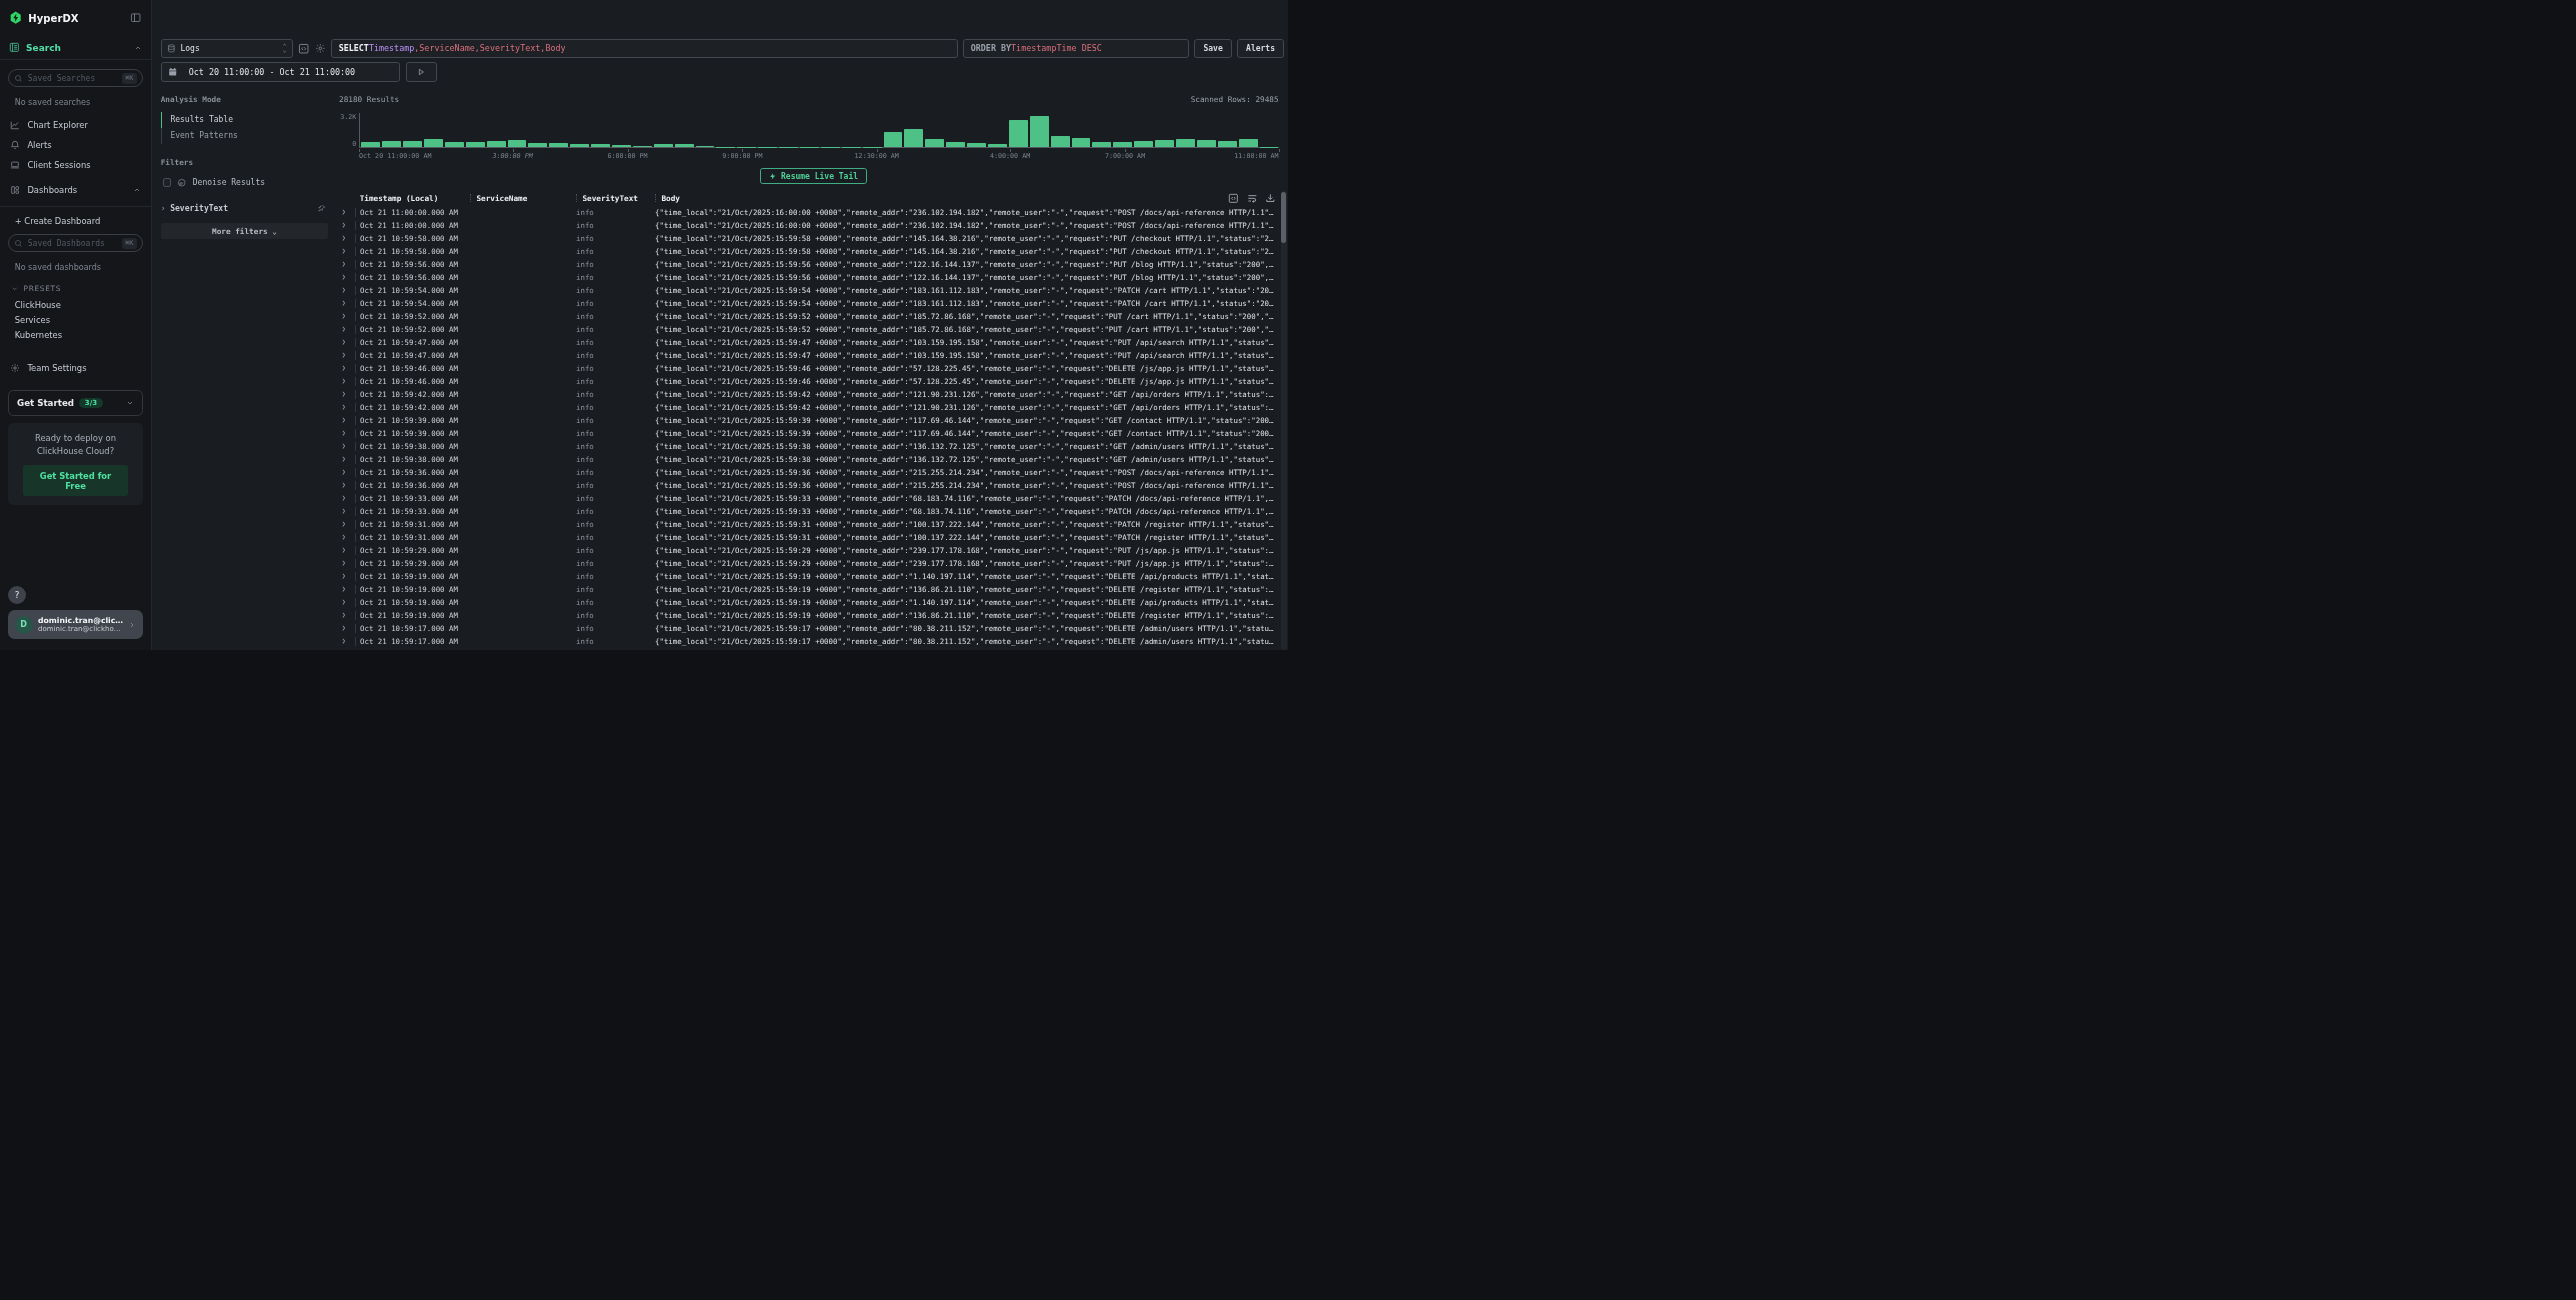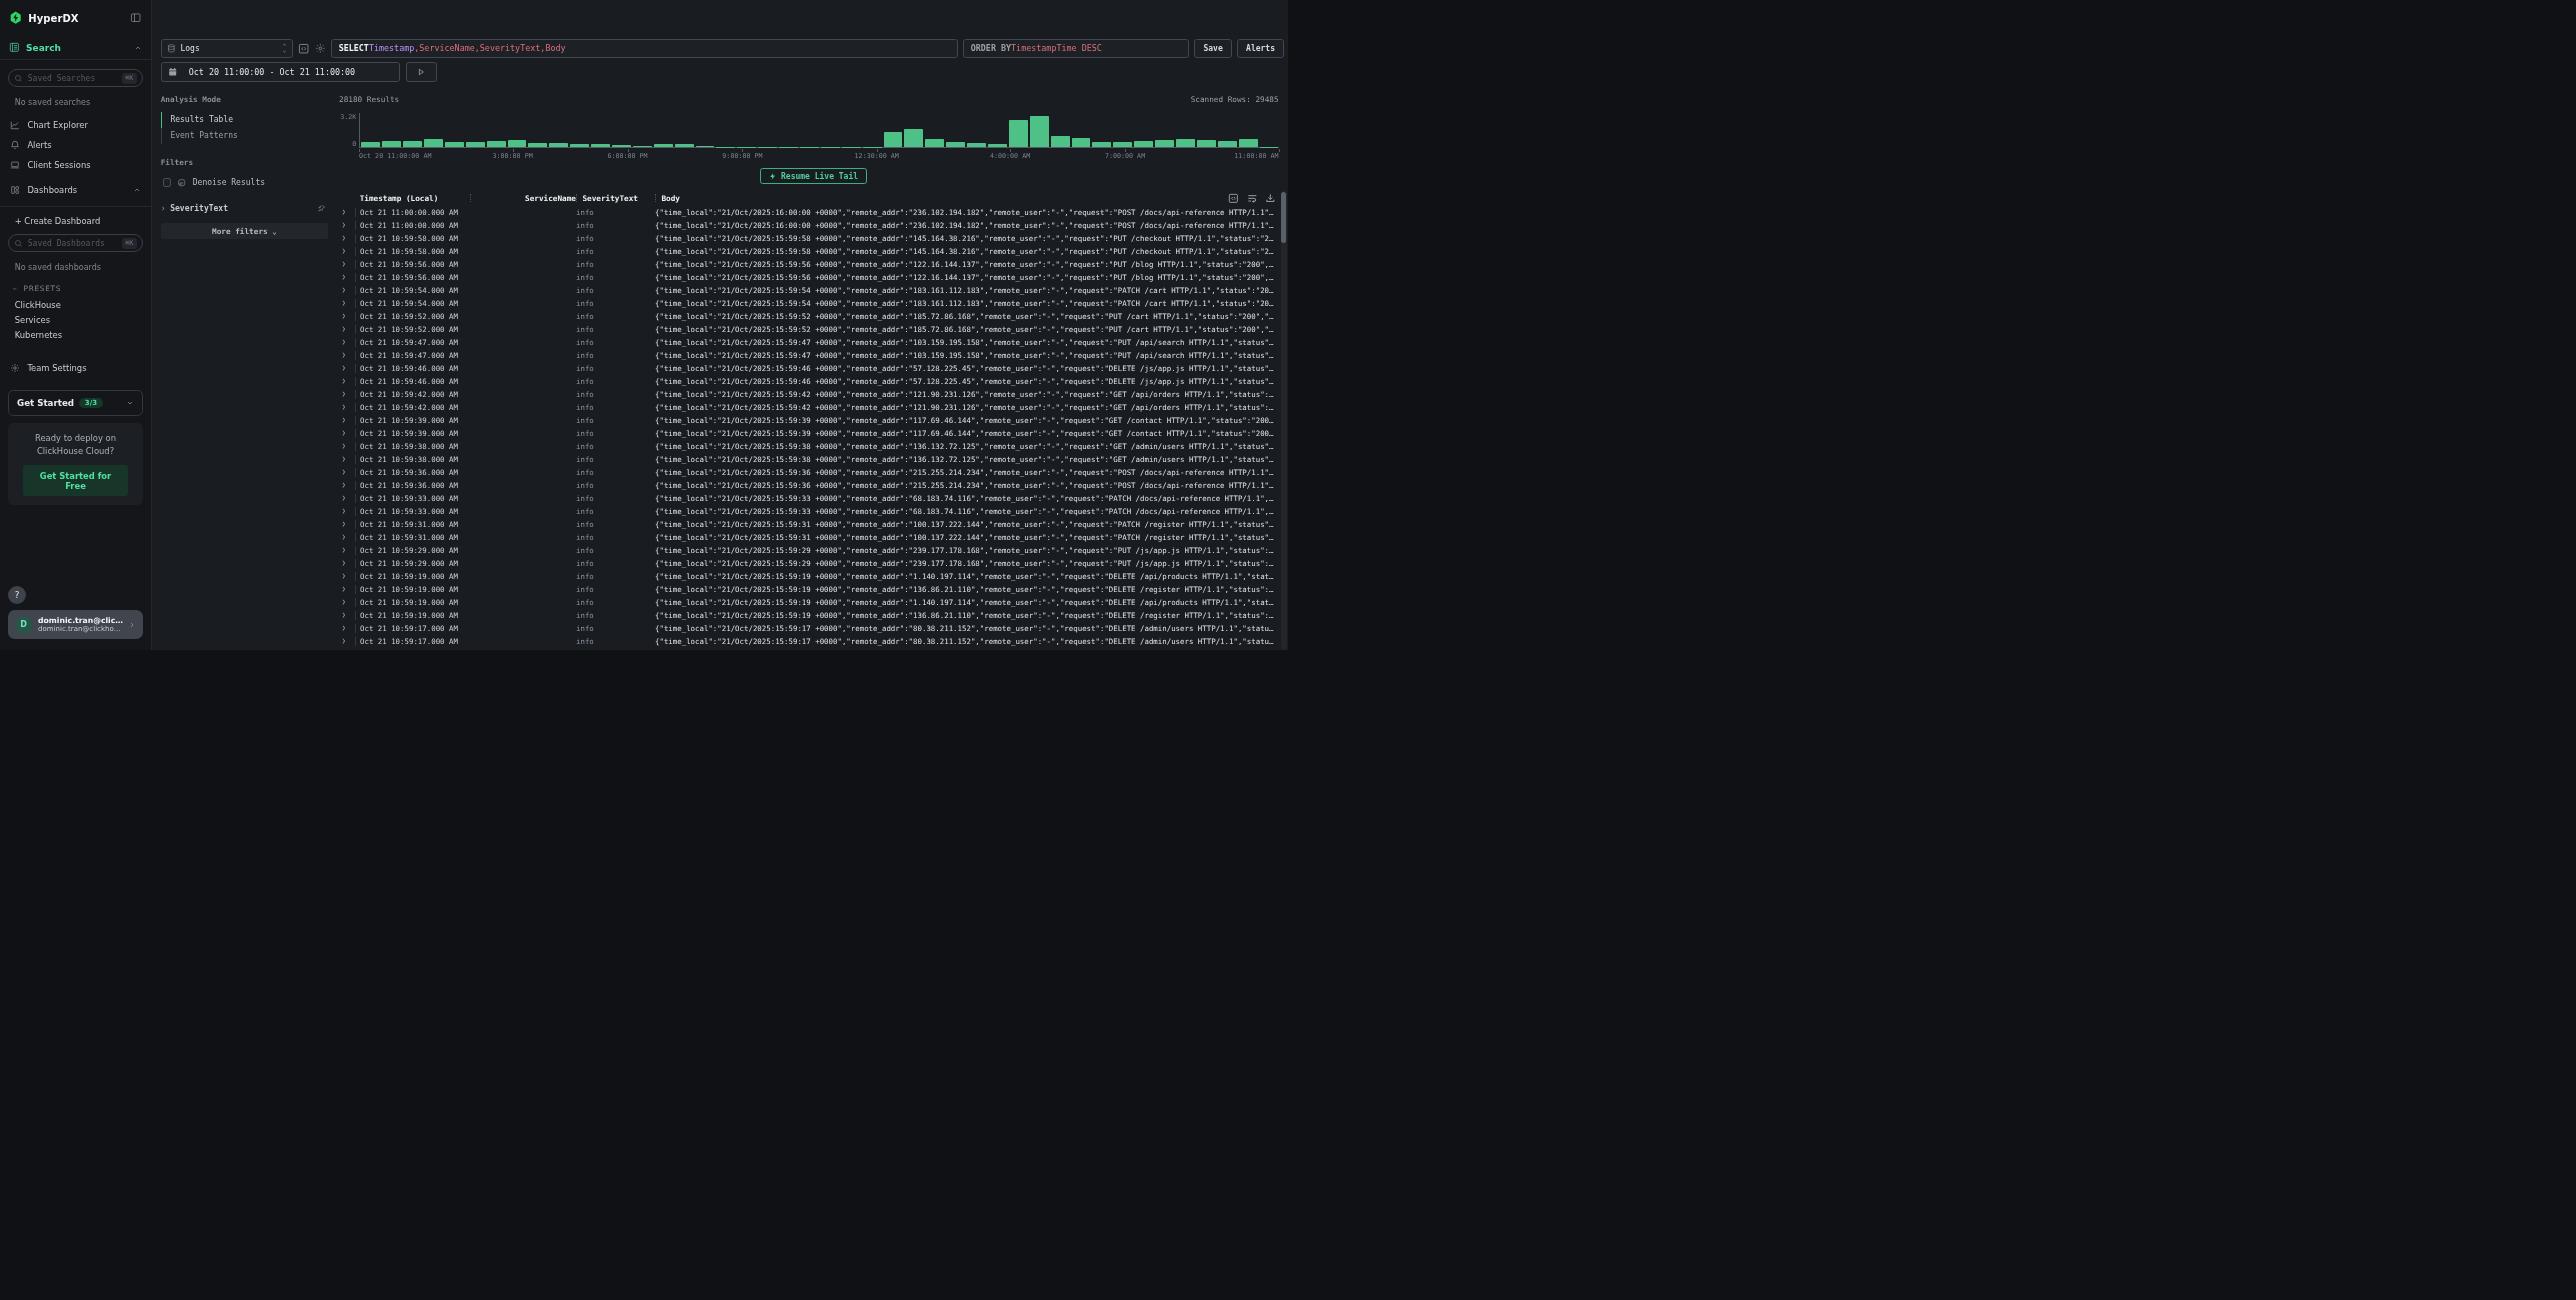--- a/index.html
+++ b/index.html
@@ -98,21 +98,21 @@
 
   .livetail-row { display:flex; justify-content:center; margin:8px 0 6.7px 0; }
   .livetail { display:flex; align-items:center; gap:4.7px; border:0.7px solid #3fae83; border-radius:2.7px; color:#4fd096; background:transparent; font-weight:bold; font-size:8px; padding:2.7px 8px; cursor:pointer; font-family:"DejaVu Sans Mono", monospace; }
 
   .table-block { flex:1; display:flex; flex-direction:column; min-height:0; position:relative; padding-right:12px; }
   .thead { display:flex; align-items:center; height:14.8px; font-weight:bold; font-size:7.7px; color:#f0f2f5; }
   .th { display:flex; align-items:center; height:100%; }
   .th-resize { border-left:1.3px dotted #4a4e55; height:8px; margin-right:5.4px; cursor:col-resize; }
   .col-exp { width:16px; }
   .col-ts { width:115px; padding-left:4.7px; }
-  .col-svc { width:106px;justify-content:space-between; }
+  .col-svc { width:106px; }
   .col-sev { width:79px; }
   .col-body { flex:1; min-width:0; }
   .thead-icons { display:flex; align-items:center; gap:8px; color:#c6cad1; margin-left:8px; }
   .thead-icons .tico { cursor:pointer; display:flex; }
   .rows { flex:1; overflow:hidden; }
   .trow { display:flex; align-items:center; height:13px; font-size:7.4px; cursor:pointer; }
   .trow .exp { width:16px; color:#8b919b; font-size:6.7px; padding-left:2.7px; }
   .trow .ts { width:115px; color:#d0d4da; border-left:0.7px solid #33373e; padding-left:4px; white-space:nowrap; }
   .trow .svc { width:106px; }
   .trow .sev { width:79px; color:#8f959e; }
@@ -440,21 +440,21 @@
                 <div class="bar" style="height: 22.8125%; background: rgb(78, 194, 134);"></div>
                 <div class="bar" style="height: 19.375%; background: rgb(78, 194, 134);"></div>
                 <div class="bar" style="height: 25%; background: rgb(78, 194, 134);"></div>
                 <div class="bar" style="height: 1.5%; background: rgb(78, 194, 134);"></div>
               </div>
           </div>
           <div class="xaxis" id="xaxis">
               <span class="tick" style="left: 0%;"></span>
               <span class="xlab" style="left: 0%;">Oct 20 11:00:00 AM</span>
               <span class="tick" style="left: 16.7%;"></span>
-              <span class="xlab" style="left: 16.7%; transform: translateX(-50%);">3:00:00 PM</span>
+              <span class="xlab" style="left: 16.7%; transform: translateX(-50%); font-style: italic;">3:00:00 PM</span>
               <span class="tick" style="left: 29.2%;"></span>
               <span class="xlab" style="left: 29.2%; transform: translateX(-50%);">6:00:00 PM</span>
               <span class="tick" style="left: 41.7%;"></span>
               <span class="xlab" style="left: 41.7%; transform: translateX(-50%);">9:00:00 PM</span>
               <span class="tick" style="left: 56.3%;"></span>
               <span class="xlab" style="left: 56.3%; transform: translateX(-50%);">12:30:00 AM</span>
               <span class="tick" style="left: 70.8%;"></span>
               <span class="xlab" style="left: 70.8%; transform: translateX(-50%);">4:00:00 AM</span>
               <span class="tick" style="left: 83.3%;"></span>
               <span class="xlab" style="left: 83.3%; transform: translateX(-50%);">7:00:00 AM</span>

